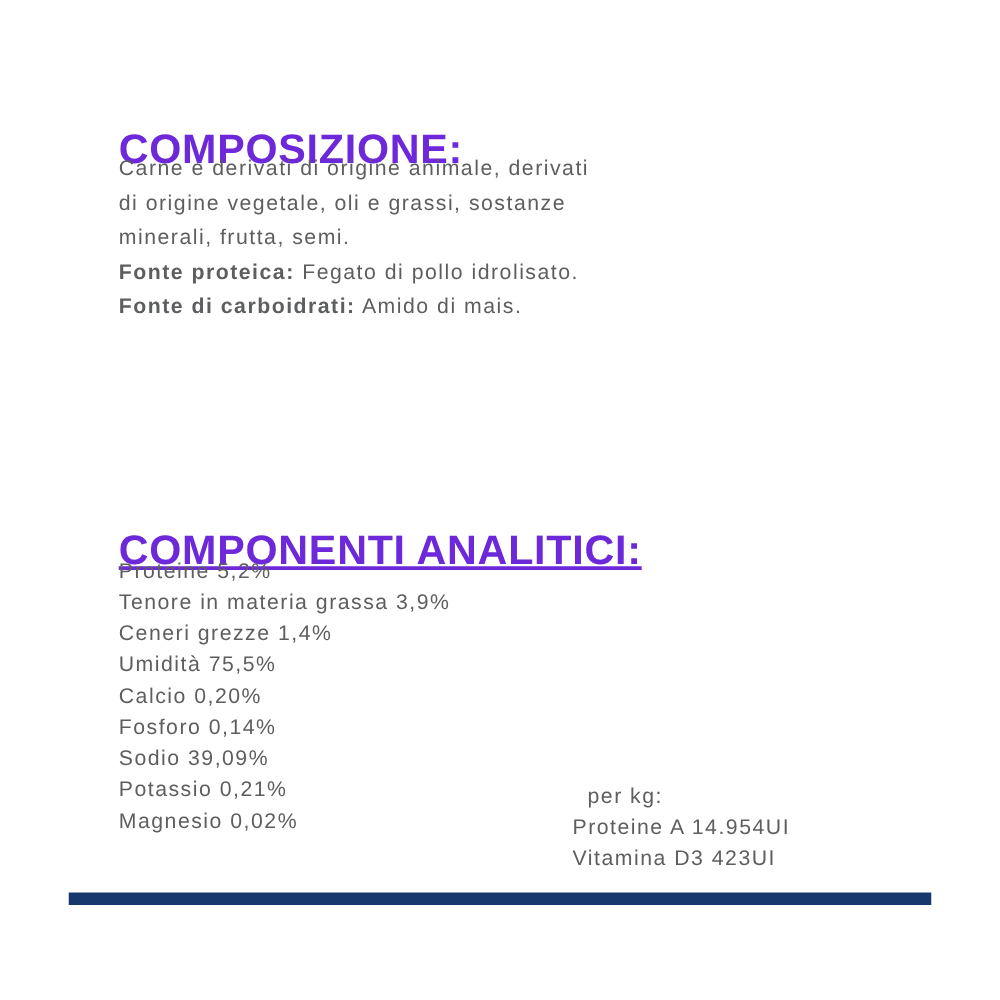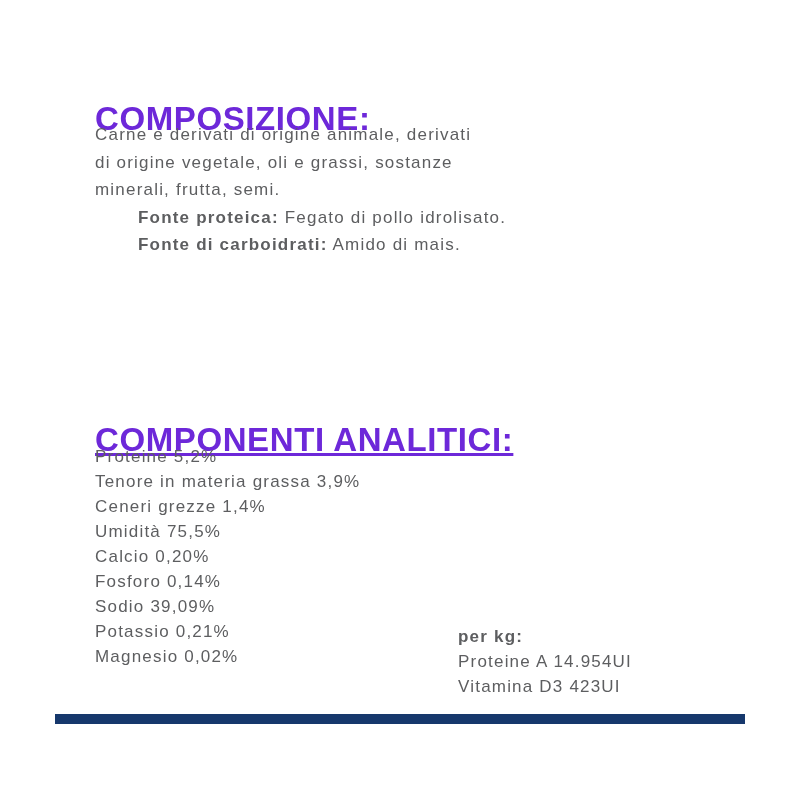--- a/index.html
+++ b/index.html
@@ -37,40 +37,40 @@
   }
 
   #composition-body {
     position: absolute;
     left: 95px;
     top: 121px;
     width: 600px;
     line-height: 27.5px;
   }
   #composition-body .line { white-space: nowrap; }
-  .inline-label { font-weight: bold; margin-left: 43px; }
+  .inline-label { font-weight: bold; }
 
   
   #analytical-list {
     position: absolute;
     left: 95px;
     top: 444px;
     line-height: 25px;
   }
   #analytical-list .line { white-space: nowrap; }
 
   
   #per-kg-block {
     position: absolute;
     left: 458px;
     top: 624px;
     line-height: 25px;
   }
   #per-kg-block .line { white-space: nowrap; }
-  .per-kg-label { font-weight: bold; }
+  .per-kg-label { font-weight: normal; margin-left: 12px; }
 
   
   #bottom-divider {
     position: absolute;
     left: 55px;
     top: 714px;
     width: 690px;
     height: 10px;
     background: #16386c;
   }

